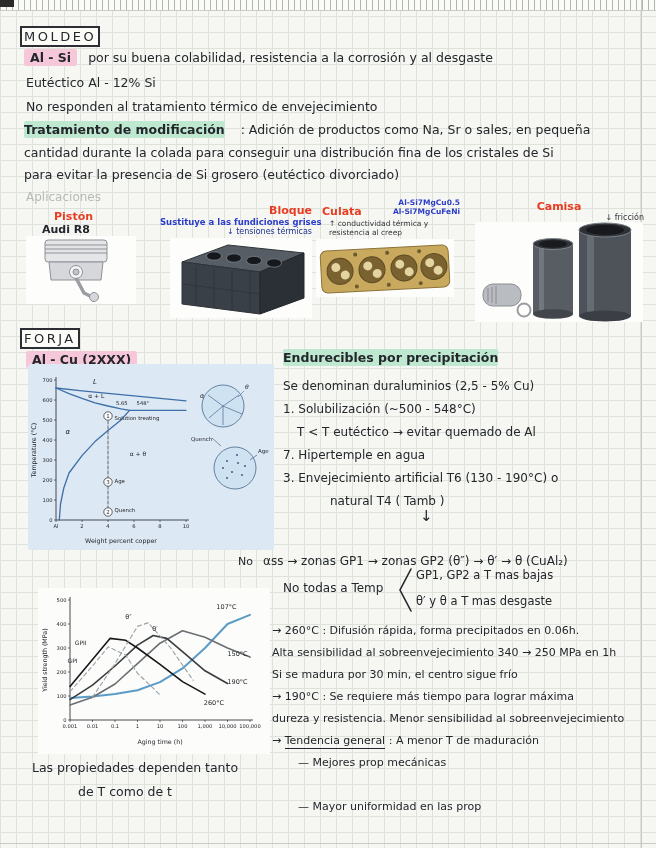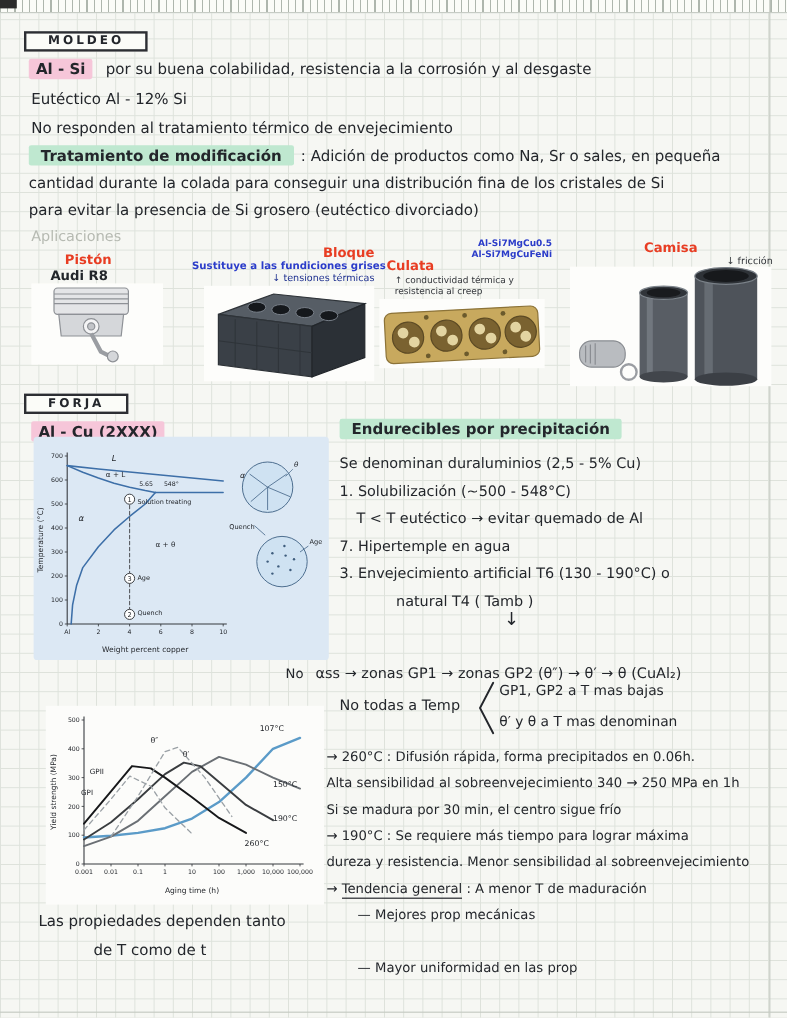--- a/index.html
+++ b/index.html
@@ -4,23 +4,23 @@
 <style>
   *{margin:0;padding:0;box-sizing:border-box}
   html,body{width:656px;height:848px}
   body{font-family:"DejaVu Sans",sans-serif;overflow:hidden;background:#eef0ec}
   .page{position:relative;width:656px;height:848px;color:#23262b;
     background-color:#f6f7f3;
     background-image:linear-gradient(#dde2db 1px,transparent 1px),linear-gradient(90deg,#dde2db 1px,transparent 1px);
     background-size:16px 16px;}
   .abs{position:absolute;white-space:nowrap}
   .hl-pink{background:#f6c6d9;padding:1px 6px;border-radius:2px;font-weight:bold}
-  .hl-mint{background:#bfe8d0;padding:1px 10px;border-radius:2px;font-weight:bold}
-  .boxed{display:inline-block;border:2px solid #2c2e33;background:#fbfcf8;padding:1px 18px;
-         font-weight:bold;letter-spacing:2.5px;font-size:10px}
+  .hl-mint{background:#bfe8d0;padding:1px 0;border-radius:2px;font-weight:bold}
+  .boxed{display:inline-block;border:2px solid #2c2e33;background:#fbfcf8;padding:1px 2px;
+         font-weight:normal;letter-spacing:2.5px;font-size:13px}
   .ink{font-size:12.5px}
   .rline{font-size:12px}
   .notes{font-size:11px}
   .figcap-red{color:#e83d23;font-weight:bold;font-size:11px}
   .figblue{color:#2b3cc9;font-size:8.5px;font-weight:bold}
   .fignote{color:#1d2f8f;font-size:8px}
   .alloy{color:#2b3cc9;font-size:7.5px;font-weight:bold;line-height:1.2}
   .culnote{color:#33363b;font-size:7.5px;white-space:normal;width:118px;text-align:left;margin:1px auto 0}
   .faint{color:#b6bab2;font-size:12px}
   .underl{border-bottom:1.5px solid #23262b;padding-bottom:1px}
@@ -44,21 +44,21 @@
   <div class="abs boxed" style="left:20px;top:26px">MOLDEO</div>
 
   <div class="abs ink" style="left:24px;top:50px">
     <span class="hl-pink">Al - Si</span>
     <span style="margin-left:7px">por su buena colabilidad, resistencia a la corrosión y al desgaste</span>
   </div>
   <div class="abs ink" style="left:26px;top:75px">Eutéctico   Al - 12% Si</div>
   <div class="abs ink" style="left:26px;top:99px">No responden al tratamiento térmico de envejecimiento</div>
   <div class="abs ink" style="left:24px;top:122px">
     <span class="hl-mint">Tratamiento de modificación</span>
-    <span style="margin-left:2px">: Adición de productos como Na, Sr o sales, en pequeña</span>
+    <span style="margin-left:12px">: Adición de productos como Na, Sr o sales, en pequeña</span>
   </div>
   <div class="abs ink" style="left:24px;top:145px">cantidad durante la colada para conseguir una distribución fina de los cristales de Si</div>
   <div class="abs ink" style="left:24px;top:167px">para evitar la presencia de Si grosero (eutéctico divorciado)</div>
   <div class="abs faint" style="left:26px;top:190px">Aplicaciones</div>
 
   <div class="abs" style="left:26px;top:210px;width:132px">
     <div class="figcap-red" style="margin-left:28px">Pistón</div>
     <div style="font-size:11px;font-weight:bold;margin-left:16px">Audi R8</div>
     <svg width="110" height="68" viewBox="0 0 110 68">
       <rect x="0" y="0" width="110" height="68" fill="#fdfdfb"></rect>
@@ -90,21 +90,21 @@
       <line x1="26" y1="28" x2="26" y2="68" stroke="#2e3338" stroke-width="0.8"></line>
       <line x1="44" y1="30" x2="44" y2="70" stroke="#2e3338" stroke-width="0.8"></line>
       <line x1="62" y1="32" x2="62" y2="72" stroke="#2e3338" stroke-width="0.8"></line>
       <line x1="80" y1="33" x2="80" y2="74" stroke="#2e3338" stroke-width="0.8"></line>
       <line x1="12" y1="46" x2="90" y2="56" stroke="#2e3338" stroke-width="0.8"></line>
     </svg>
   </div>
 
   <div class="abs" style="left:316px;top:198px;width:144px">
     <div style="display:flex;justify-content:space-between;align-items:flex-start">
-      <div class="figcap-red" style="margin-top:17px;margin-left:6px">Culata</div>
+      <div class="figcap-red" style="margin-top:7px;margin-left:6px">Culata</div>
       <div style="text-align:right">
         <div class="alloy">Al-Si7MgCu0.5</div>
         <div class="alloy">Al-Si7MgCuFeNi</div>
       </div>
     </div>
     <div class="culnote">↑ conductividad térmica y resistencia al creep</div>
     <svg width="138" height="58" viewBox="0 0 138 58" style="margin-top:2px">
       <rect x="0" y="0" width="138" height="58" fill="#fdfdfb"></rect>
       <g transform="rotate(-3 69 30)">
         <rect x="5" y="9" width="128" height="42" rx="6" fill="#c8a95e" stroke="#8c7338"></rect>
@@ -250,21 +250,21 @@
   <div class="abs" style="left:420px;top:507px;font-size:15px">↓</div>
 
   <div class="abs" style="left:238px;top:555px;font-size:11px">No</div>
   <div class="abs rline" style="left:263px;top:554px">αss → zonas GP1 → zonas GP2 (θ″) → θ′ → θ (CuAl₂)</div>
 
   <div class="abs rline" style="left:283px;top:581px">No todas a Temp</div>
   <svg class="abs" style="left:397px;top:566px" width="16" height="48" viewBox="0 0 16 48">
     <path d="M14,3 L3,24 L14,45" fill="none" stroke="#23262b" stroke-width="1.6" stroke-linecap="round"></path>
   </svg>
   <div class="abs" style="left:416px;top:568px;font-size:11.5px">GP1, GP2  a  T mas bajas</div>
-  <div class="abs" style="left:416px;top:594px;font-size:11.5px">θ′ y θ  a  T mas denominan</div>
+  <div class="abs" style="left:416px;top:594px;font-size:11.5px">θ′ y θ  a  T mas desgaste</div>
 
   <svg id="chart2" class="abs" style="left:38px;top:588px" width="232" height="166" viewBox="0 0 232 166">
     <rect x="0" y="0" width="232" height="166" fill="#fcfcfa"></rect>
     <g id="c2g">
         <line x1="32" y1="9" x2="32" y2="132" stroke="#35383d" stroke-width="0.9"></line>
         <line x1="32" y1="132" x2="215" y2="132" stroke="#35383d" stroke-width="0.9"></line>
         <line x1="30" y1="132" x2="32" y2="132" stroke="#35383d" stroke-width="0.7"></line>
         <text x="28.5" y="133.9" font-size="5.2" text-anchor="end" fill="#23262b">0</text>
         <line x1="30" y1="108" x2="32" y2="108" stroke="#35383d" stroke-width="0.7"></line>
         <text x="28.5" y="109.9" font-size="5.2" text-anchor="end" fill="#23262b">100</text>

